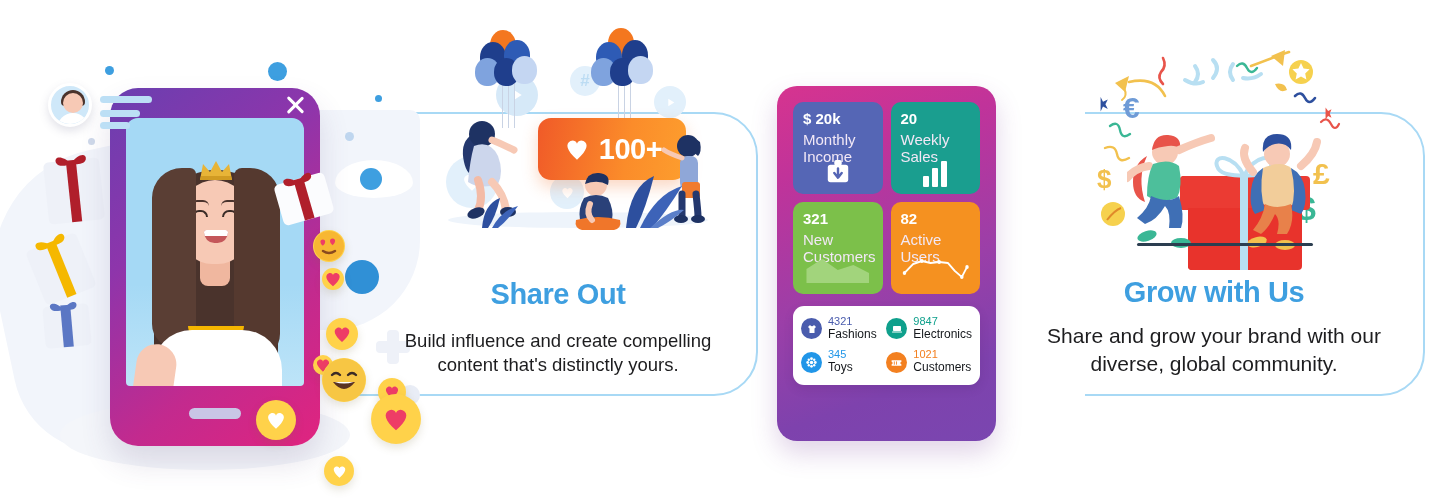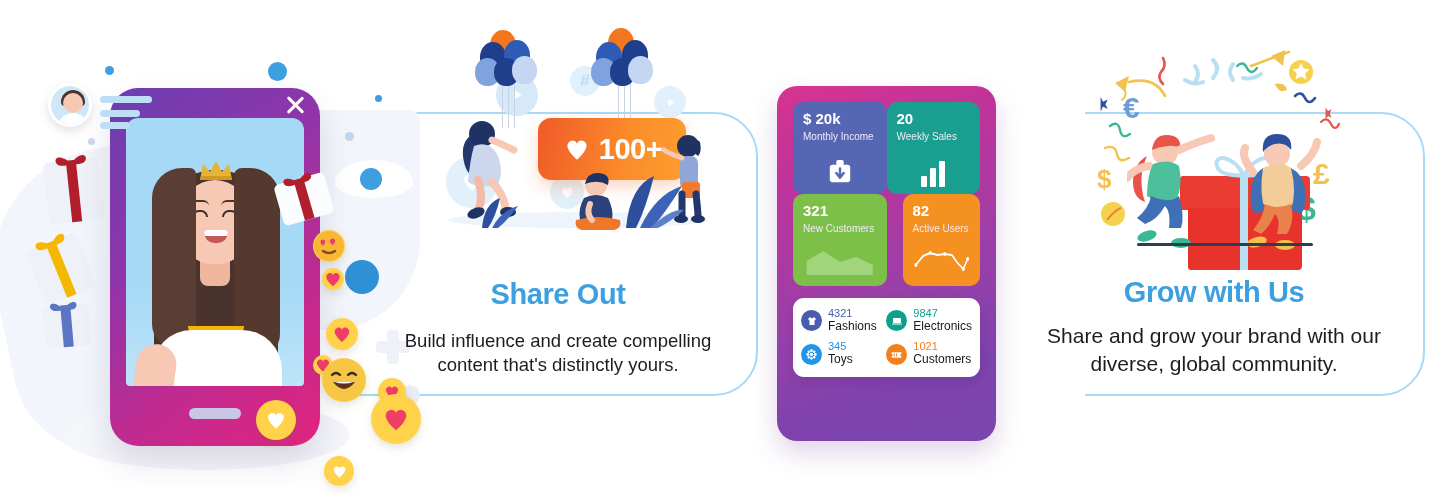--- a/index.html
+++ b/index.html
@@ -148,24 +148,24 @@
   .socbubble.light { background:#e2f0fb; }
 
   
   #dash-card {
     position:absolute; left:777px; top:86px; width:219px; height:355px;
     border-radius: 20px; z-index:6;
     background: linear-gradient(160deg,#d6348f 0%, #c0339a 22%, #9b3fa8 55%, #7e42ad 80%, #7a46b0 100%);
     box-shadow: 0 12px 26px rgba(120,60,150,.22);
     padding: 16px 16px;
   }
-  #tiles { display:grid; grid-template-columns: 1fr 1fr; gap: 0; }
+  #tiles { display:grid; grid-template-columns: 1fr 1fr; gap: 8px; }
   .tile { position:relative; height:92px; border-radius:10px; padding:9px 10px; overflow:hidden; }
   .tile .v { color:#fff; font-size:15px; font-weight:bold; line-height:1.1; }
-  .tile .l { color:#f2e8f6; font-size:10px; margin-top:3px; }
+  .tile .l { color:#f2e8f6; font-size:15px; margin-top:3px; }
   .tile .art { position:absolute; right:10px; bottom:7px; left:10px; height:34px; }
 
   #cats {
     margin-top:12px; background:#fff; border-radius:11px; padding:10px 8px;
     display:grid; grid-template-columns:1fr 1fr; gap:8px 4px;
     box-shadow: 0 4px 10px rgba(70,30,100,.16);
   }
   .cat { display:flex; align-items:center; gap:6px; }
   .cat .ico { width:21px; height:21px; border-radius:50%; flex:none;
               display:flex; align-items:center; justify-content:center; }
@@ -482,21 +482,21 @@
       <div class="tile" style="background:#7cc04a;">
         <div class="v">321</div>
         <div class="l">New Customers</div>
         <div class="art">
           <svg viewBox="0 0 80 30" width="100%" height="30" preserveAspectRatio="none">
             <path d="M4 16 L22 6 L40 17 L58 12 L76 20 L76 30 L4 30 Z" fill="#a2d47c"></path>
           </svg>
         </div>
       </div>
 
-      <div class="tile" style="background:#f59120;margin-left:16px;">
+      <div class="tile" style="background:#f59120;">
         <div class="v">82</div>
         <div class="l">Active Users</div>
         <div class="art">
           <svg viewBox="0 0 80 30" width="100%" height="30" preserveAspectRatio="none">
             <polyline points="4,20 14,11 24,8 34,10 44,9 54,10 62,18 70,24 76,14" fill="none" stroke="#ffffff" stroke-width="2" stroke-linecap="round" stroke-linejoin="round"></polyline>
             <circle cx="4" cy="20" r="2" fill="#fff"></circle>
               <circle cx="24" cy="8" r="2" fill="#fff"></circle>
             <circle cx="44" cy="9" r="2" fill="#fff"></circle>
               <circle cx="70" cy="24" r="2" fill="#fff"></circle>
             <circle cx="76" cy="14" r="2" fill="#fff"></circle>

